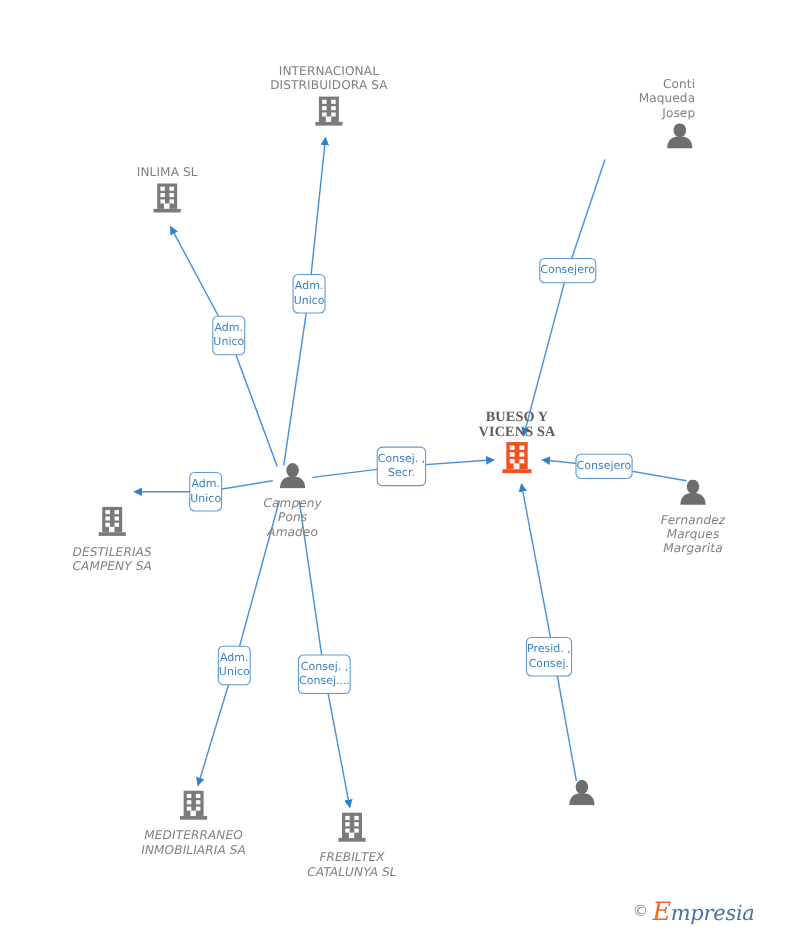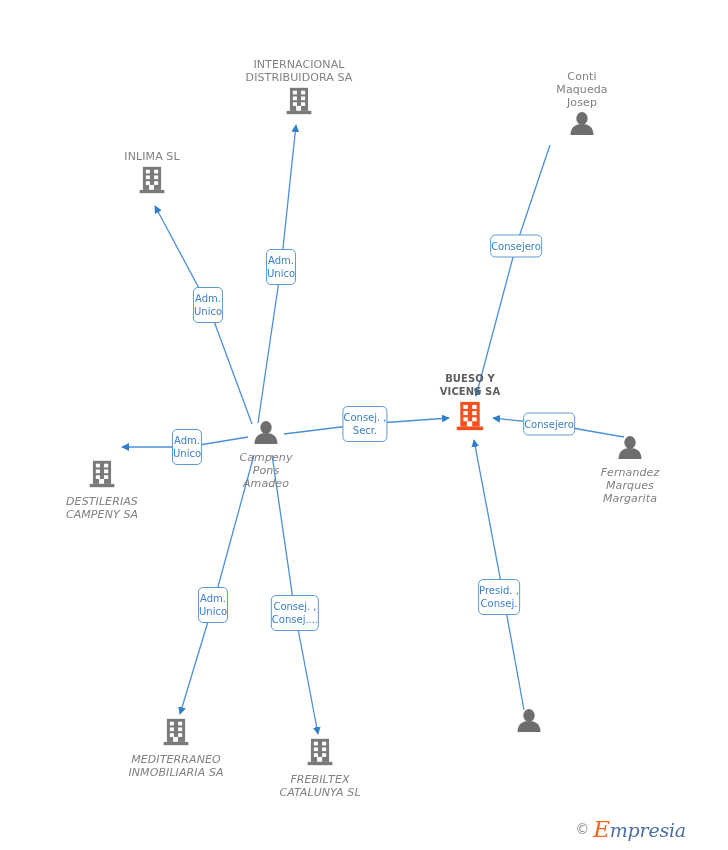--- a/index.html
+++ b/index.html
@@ -38,21 +38,22 @@
     display: block;
     font-size: 11px;
     line-height: 13px;
     color: #808080;
     letter-spacing: 0.1px;
     white-space: pre-line;
   }
   .node.company-focus .label {
     color: #5e5e5e;
     font-weight: bold;
-    font-size: 10px;
+    font-size: 13px;
+    font-family: Liberation Serif, serif;
   }
   .label-top .label { margin-bottom: 3px; }
   .label-bottom .label { margin-top: 3px; font-style: italic; }
 
   .edge-label {
     position: absolute;
     box-sizing: border-box;
     background: #ffffff;
     border: 1px solid #5b9bd5;
     border-radius: 5px;
@@ -145,21 +146,21 @@
             <rect x="8.5" y="4.5" width="5" height="4.5" fill="#ffffff"></rect>
             <rect x="18.5" y="4.5" width="5" height="4.5" fill="#ffffff"></rect>
             <rect x="8.5" y="11.5" width="5" height="4.5" fill="#ffffff"></rect>
             <rect x="18.5" y="11.5" width="5" height="4.5" fill="#ffffff"></rect>
             <rect x="8.5" y="18.5" width="5" height="4.5" fill="#ffffff"></rect>
             <rect x="18.5" y="18.5" width="5" height="4.5" fill="#ffffff"></rect>
             <rect x="12.5" y="23" width="6" height="6" fill="#ffffff"></rect>
             <rect x="1" y="29" width="30" height="4" fill="#7a7a7a"></rect>
           </svg></span>
       </div>
-      <div class="node label-top" style="left: 582px; top: 70px;">
+      <div class="node label-top" style="left: 557px; top: 70px; text-align: right;">
         <span class="label">Conti
 Maqueda
 Josep</span>
         <span class="icon"><svg width="28" height="22.959999999999997" viewBox="0 0 30 25" xmlns="http://www.w3.org/2000/svg">
             <ellipse cx="15" cy="7" rx="6.2" ry="7" fill="#6e6e6e"></ellipse>
             <path d="M2.5 25 C2.5 16.5 8 13 15 13 C22 13 27.5 16.5 27.5 25 Z" fill="#6e6e6e"></path>
           </svg></span>
       </div>
       <div class="node label-top company-focus" style="left: 470px; top: 372px;">
         <span class="label">BUESO Y

